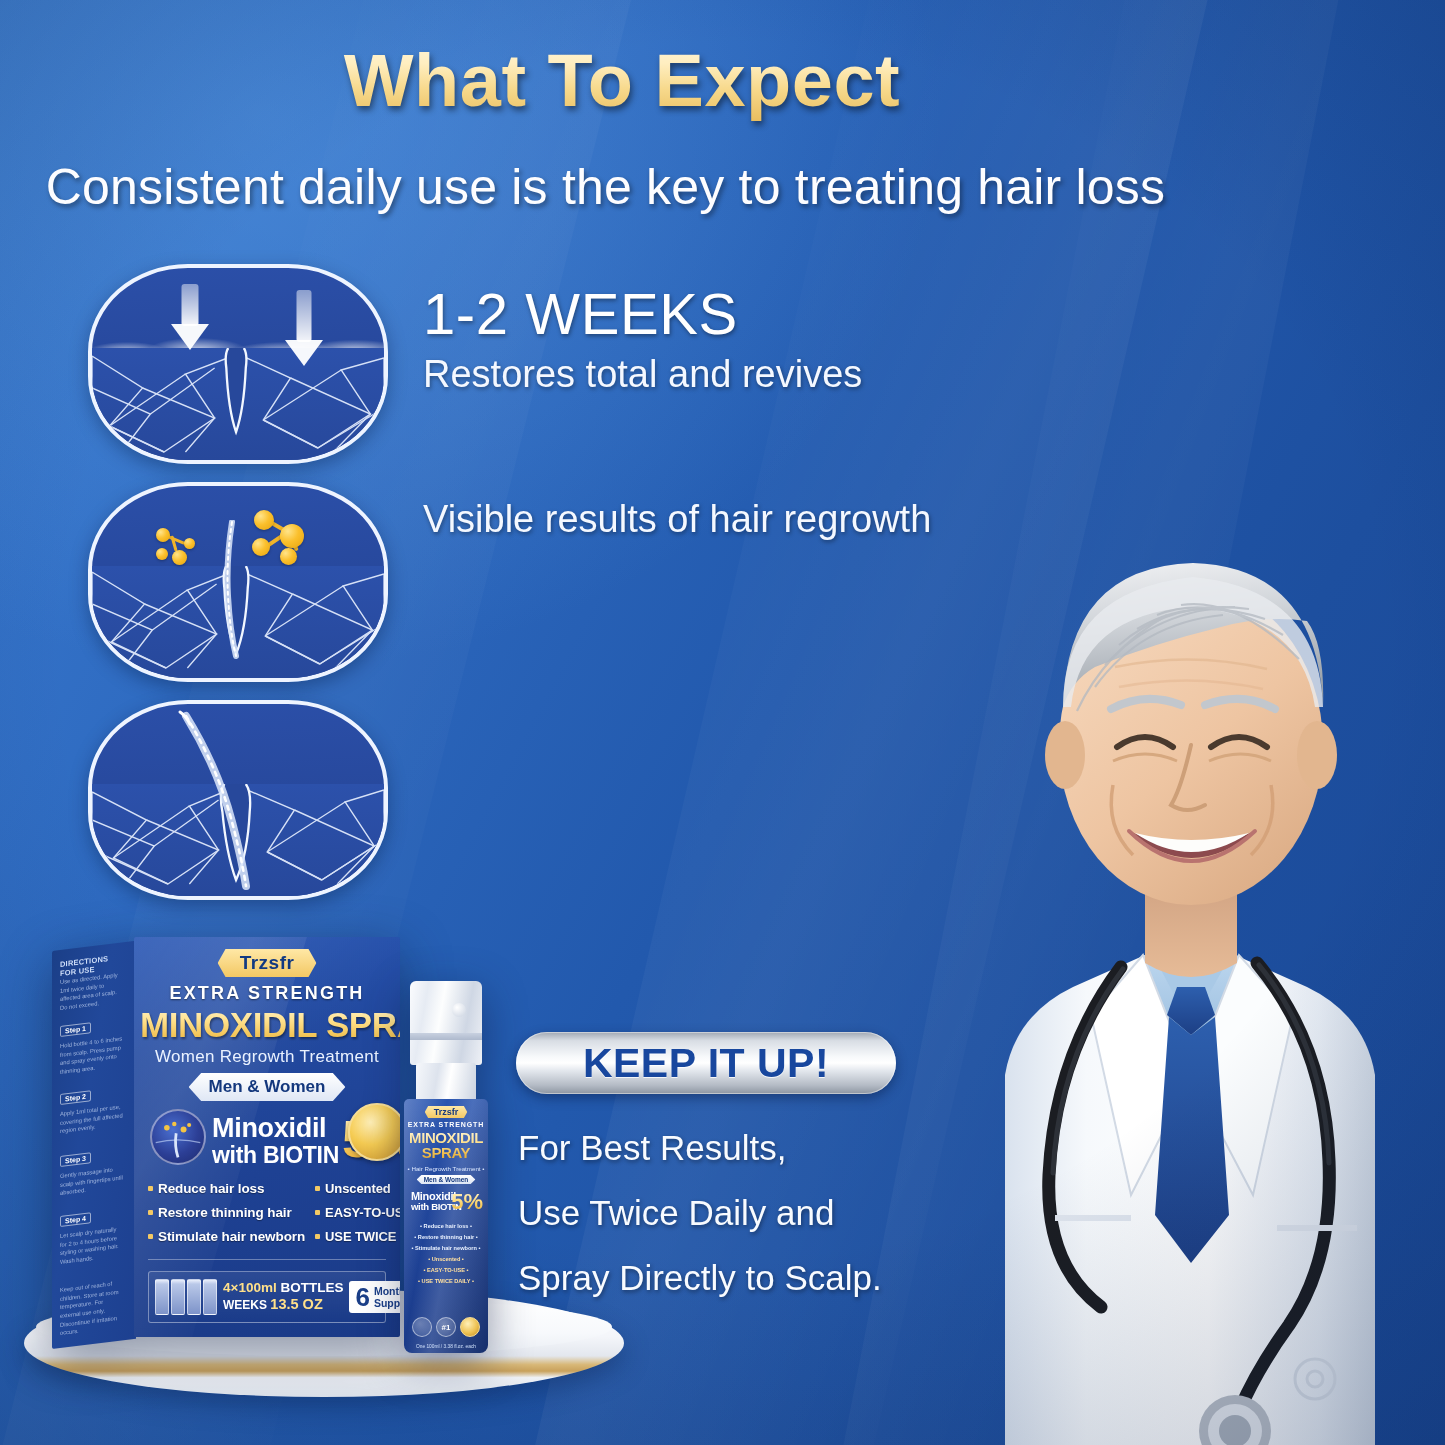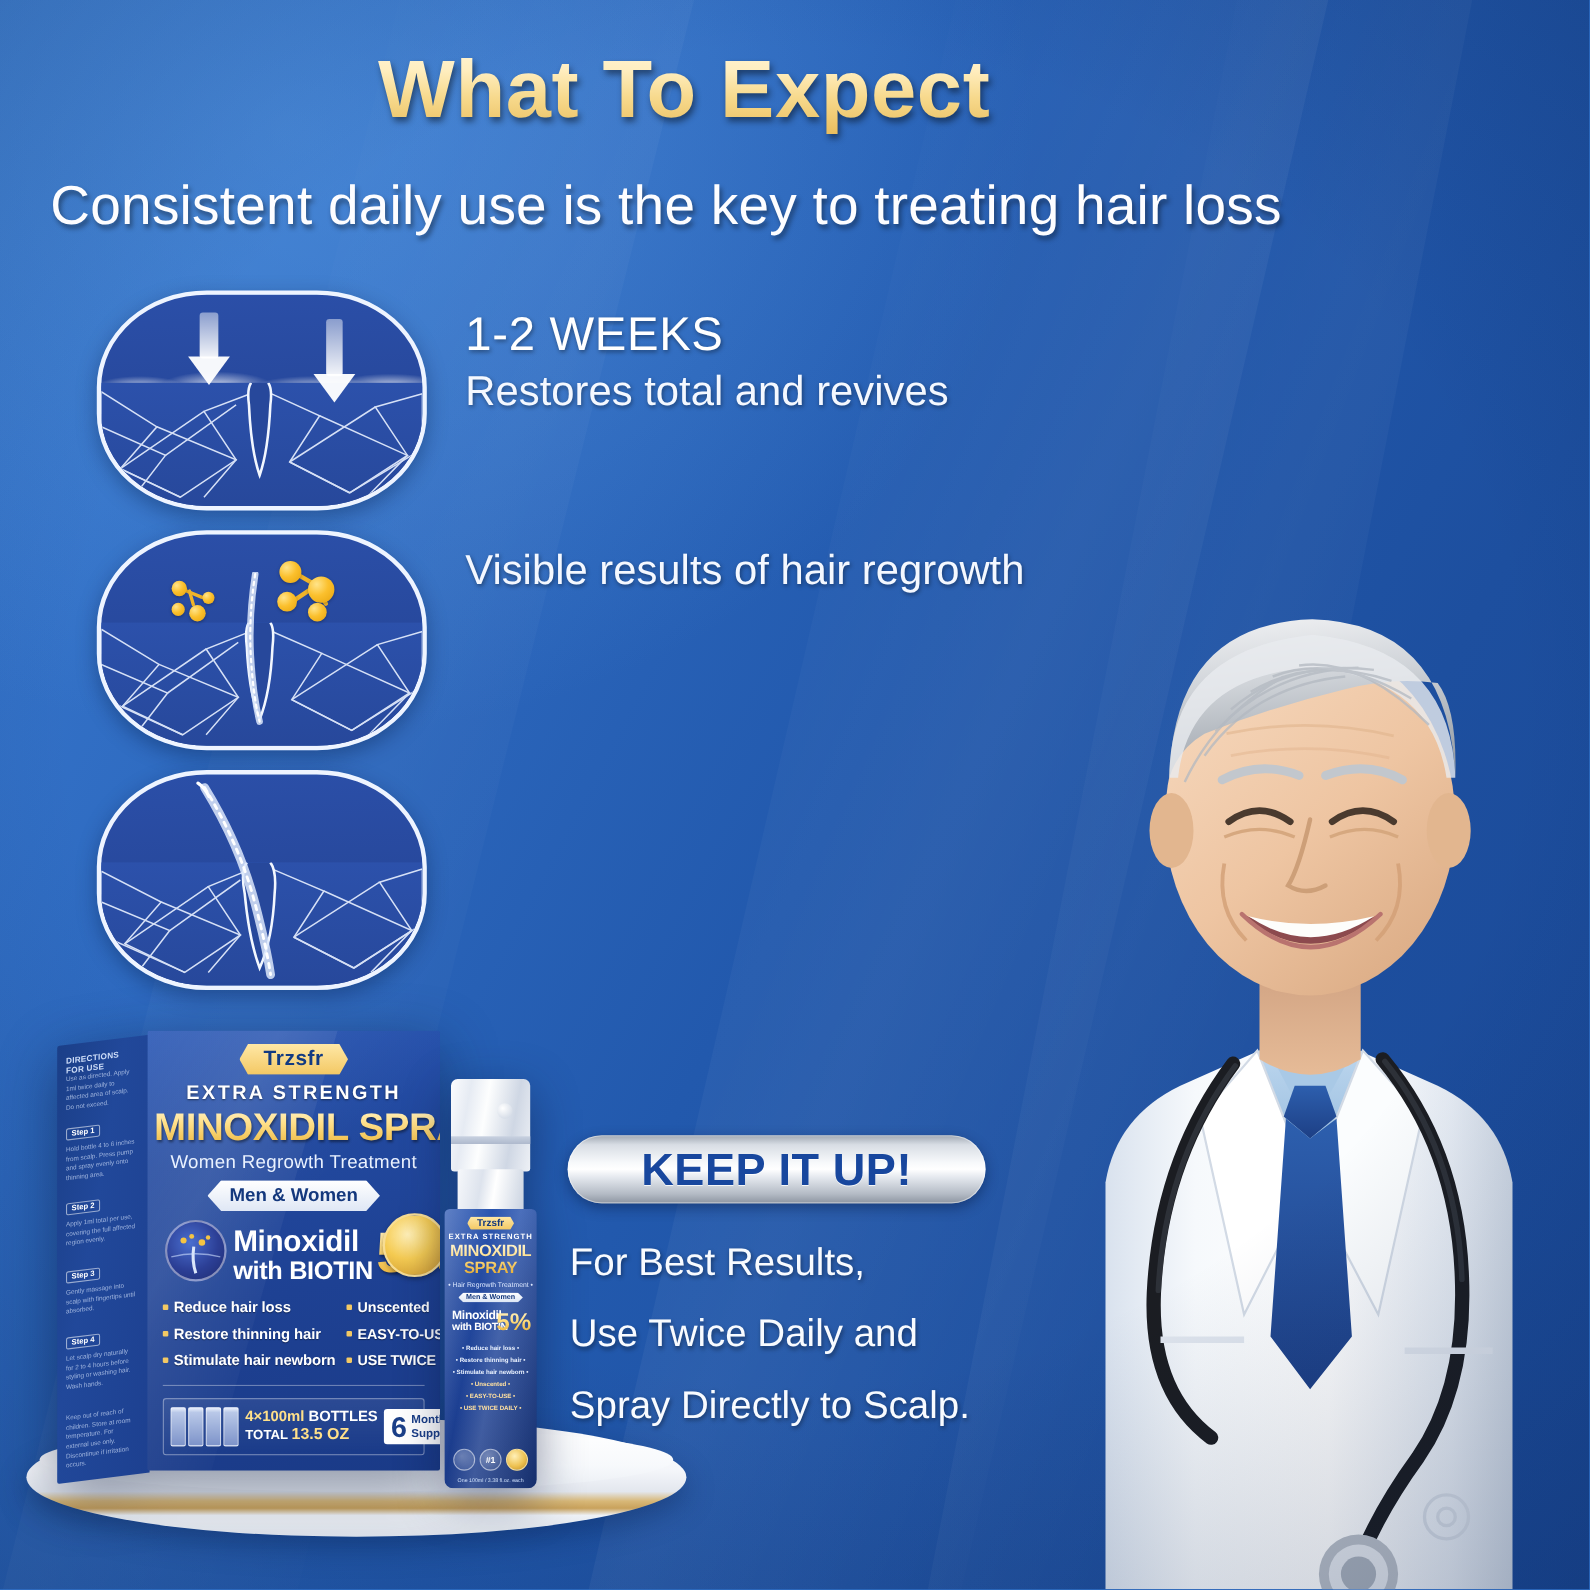--- a/index.html
+++ b/index.html
@@ -51,21 +51,21 @@
   .step-icon {
     position:absolute; left:10px; top:6px; width:300px; height:200px;
     border-radius:100px/88px;
     border:4px solid #eef4ff;
     background:linear-gradient(178deg,#2b4fa8 0%,#27489c 52%,#244593 100%);
     overflow:hidden;
     box-shadow:0 6px 18px rgba(4,20,60,0.35);
   }
   .step-text { position:absolute; left:345px; top:22px; width:660px; }
   .step-title {
-    font-size:43px; color:#ffffff; font-weight:400; letter-spacing:0.6px;
+    font-size:58px; color:#ffffff; font-weight:400; letter-spacing:0.6px;
     text-shadow:1px 2px 4px rgba(0,0,0,0.40);
     margin-bottom:6px;
   }
   .step-desc {
     font-size:38px; color:#f4f8ff; font-weight:400;
     text-shadow:1px 2px 4px rgba(0,0,0,0.40);
   }
 
   
   .skin {
@@ -612,21 +612,21 @@
           <div class="mini-bottle"></div>
           <div class="mini-bottle"></div>
           <div class="mini-bottle"></div>
         </div>
         <div class="qty-block">
           <div class="qty-1">
             <b>4×100ml</b>
             <span>BOTTLES</span>
           </div>
           <div class="qty-2">
-            <span>TOTAL</span>
+            <span>WEEKS</span>
             <b>13.5 OZ</b>
           </div>
         </div>
         <div class="supply-chip">
           <div class="num">6</div>
           <div class="txt">
             <div>Month</div>
             <div>Supply</div>
           </div>
         </div>

